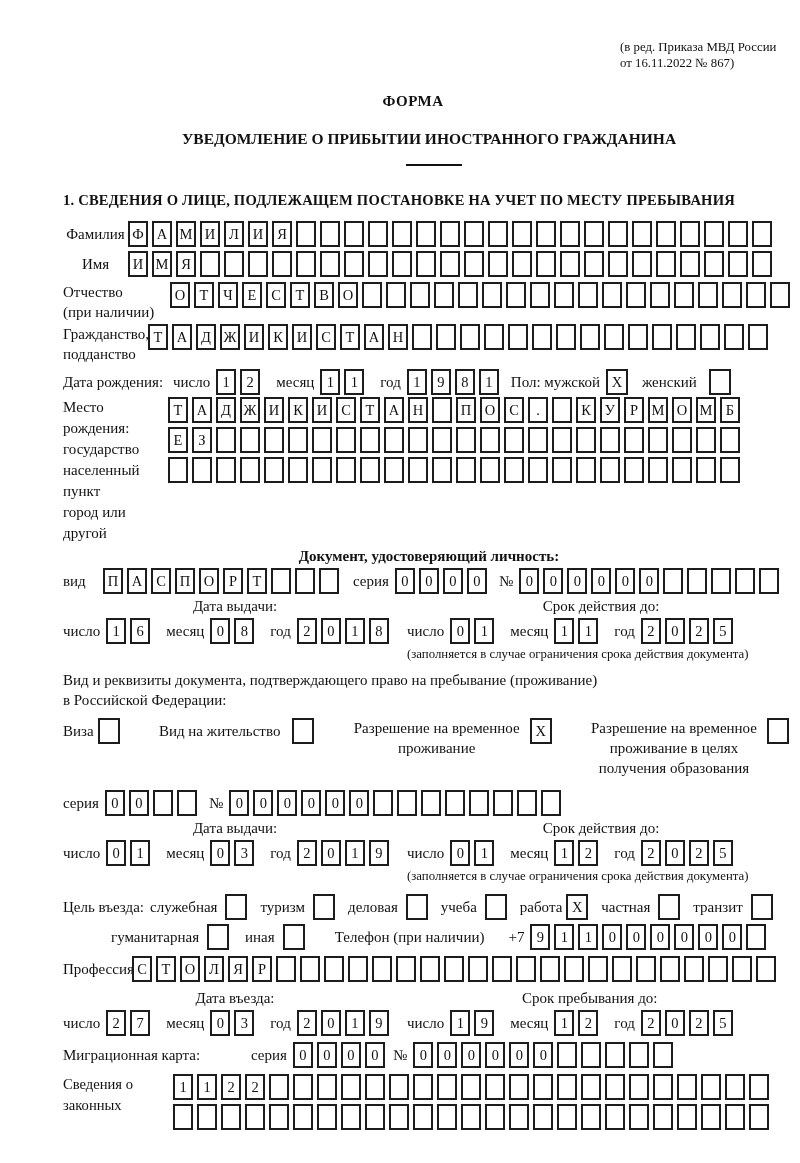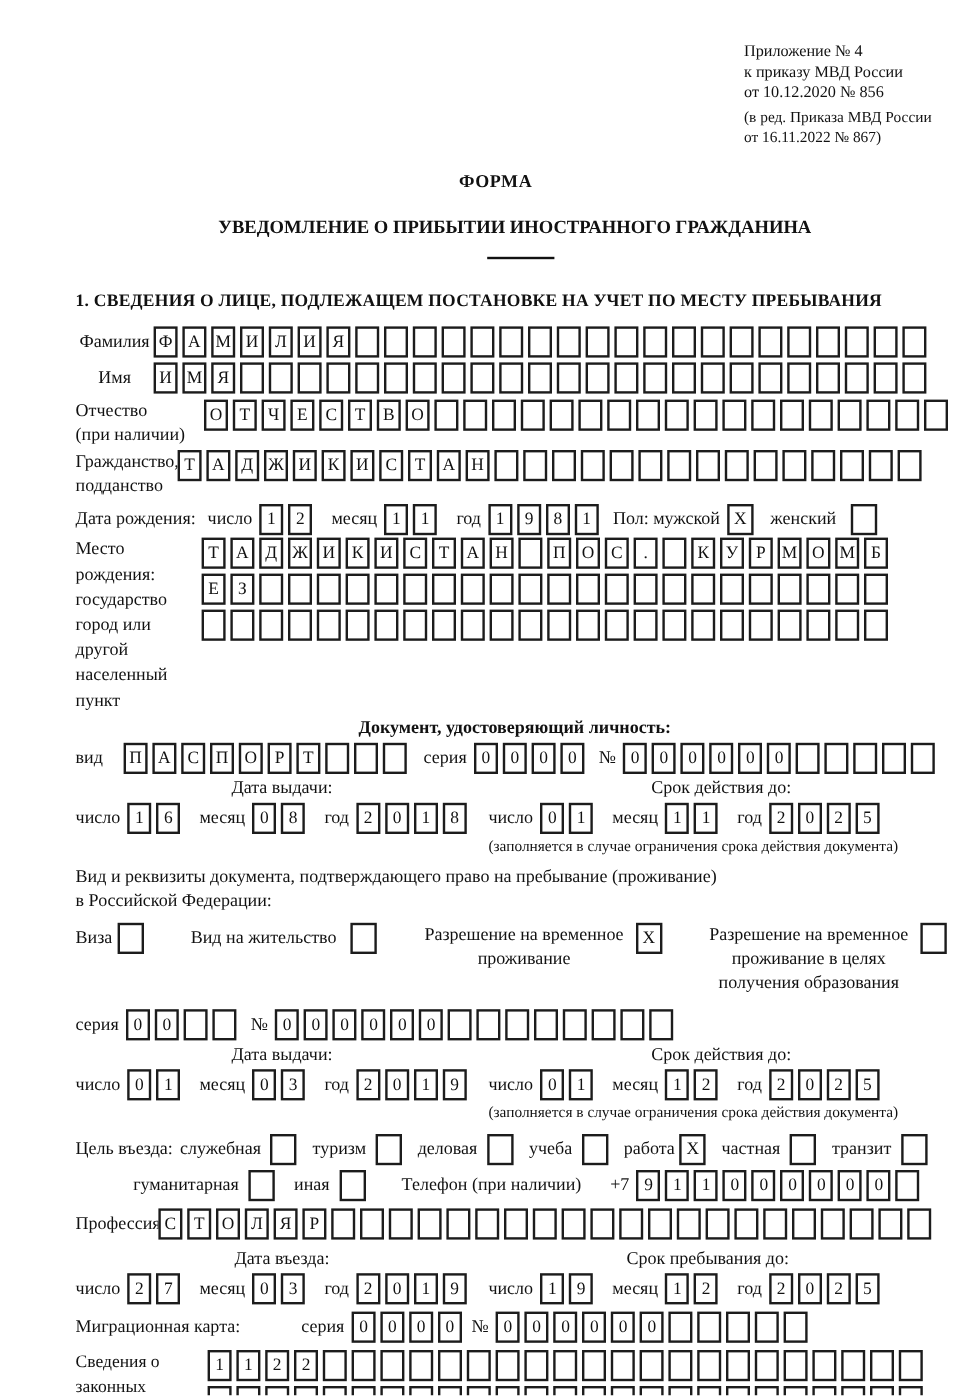--- a/index.html
+++ b/index.html
@@ -38,25 +38,20 @@
   .opts{display:flex;justify-content:space-between;align-items:flex-start;margin-top:8px;padding-right:2px;}
   .opt{display:flex;align-items:flex-start;}
   .optlbl{font-size:15px;line-height:20px;text-align:center;}
   .intro{font-size:15px;line-height:20px;margin-top:8px;}
 </style>
 </head>
 <body>
 
 <div class="page">
 
-  <div class="annex">
-    <div>Приложение № 4</div>
-    <div>к приказу МВД России</div>
-    <div>от 10.12.2020 № 856</div>
-  </div>
   <div class="amendment">
     <div>(в ред. Приказа МВД России</div>
     <div>от 16.11.2022 № 867)</div>
   </div>
   <div class="forma">ФОРМА</div>
 
   <div class="title">
     <div>УВЕДОМЛЕНИЕ О ПРИБЫТИИ ИНОСТРАННОГО ГРАЖДАНИНА</div>
     <div><span class="blank"></span></div>
   </div>
@@ -225,22 +220,22 @@
     <span class="fl" style="margin-left:10px">женский</span>
     <span class="cbx">
         <span class="cell"></span>
       </span>
   </div>
 
   <div class="row" style="margin-top:2px">
     <div class="lbl2" style="width:105px;line-height:21px">
       <div>Место рождения:</div>
       <div>государство</div>
+      <div>населенный пункт</div>
       <div>город или другой</div>
-      <div>населенный пункт</div>
     </div>
     <div>
       <div class="cells mb">
           <span class="cell">Т</span>
           <span class="cell">А</span>
           <span class="cell">Д</span>
           <span class="cell">Ж</span>
           <span class="cell">И</span>
           <span class="cell">К</span>
           <span class="cell">И</span>

